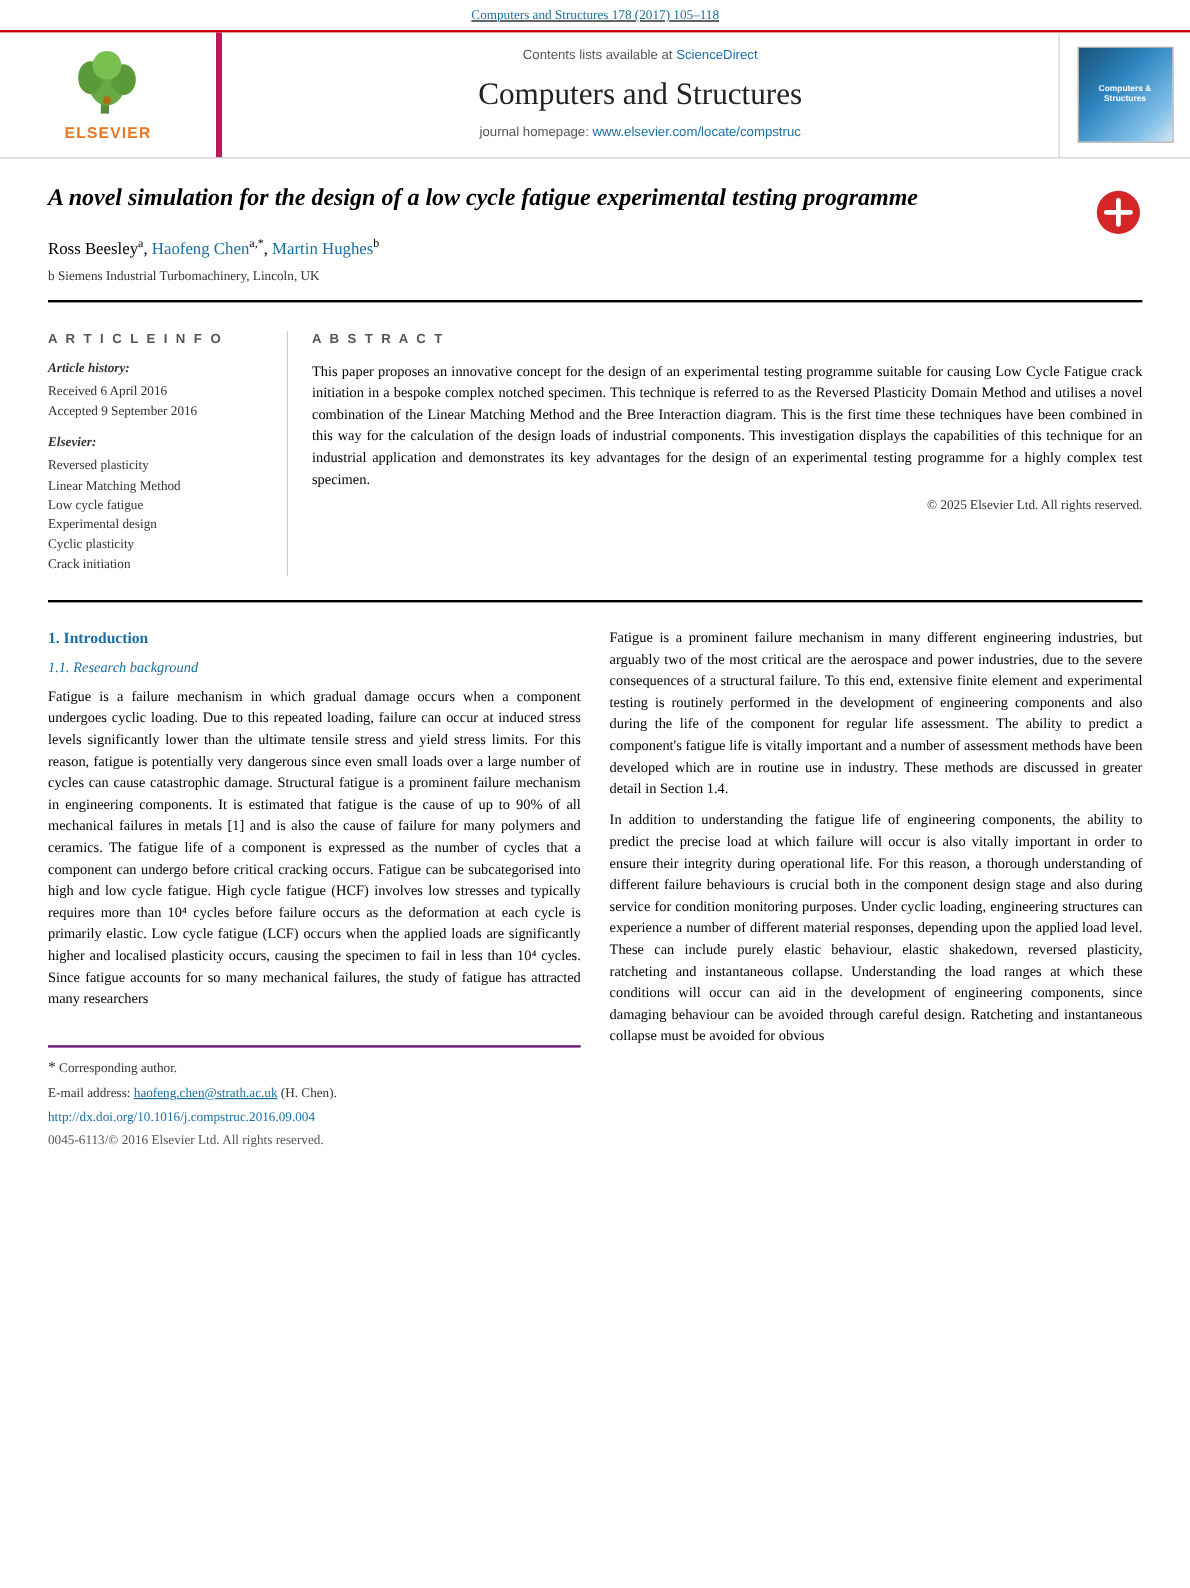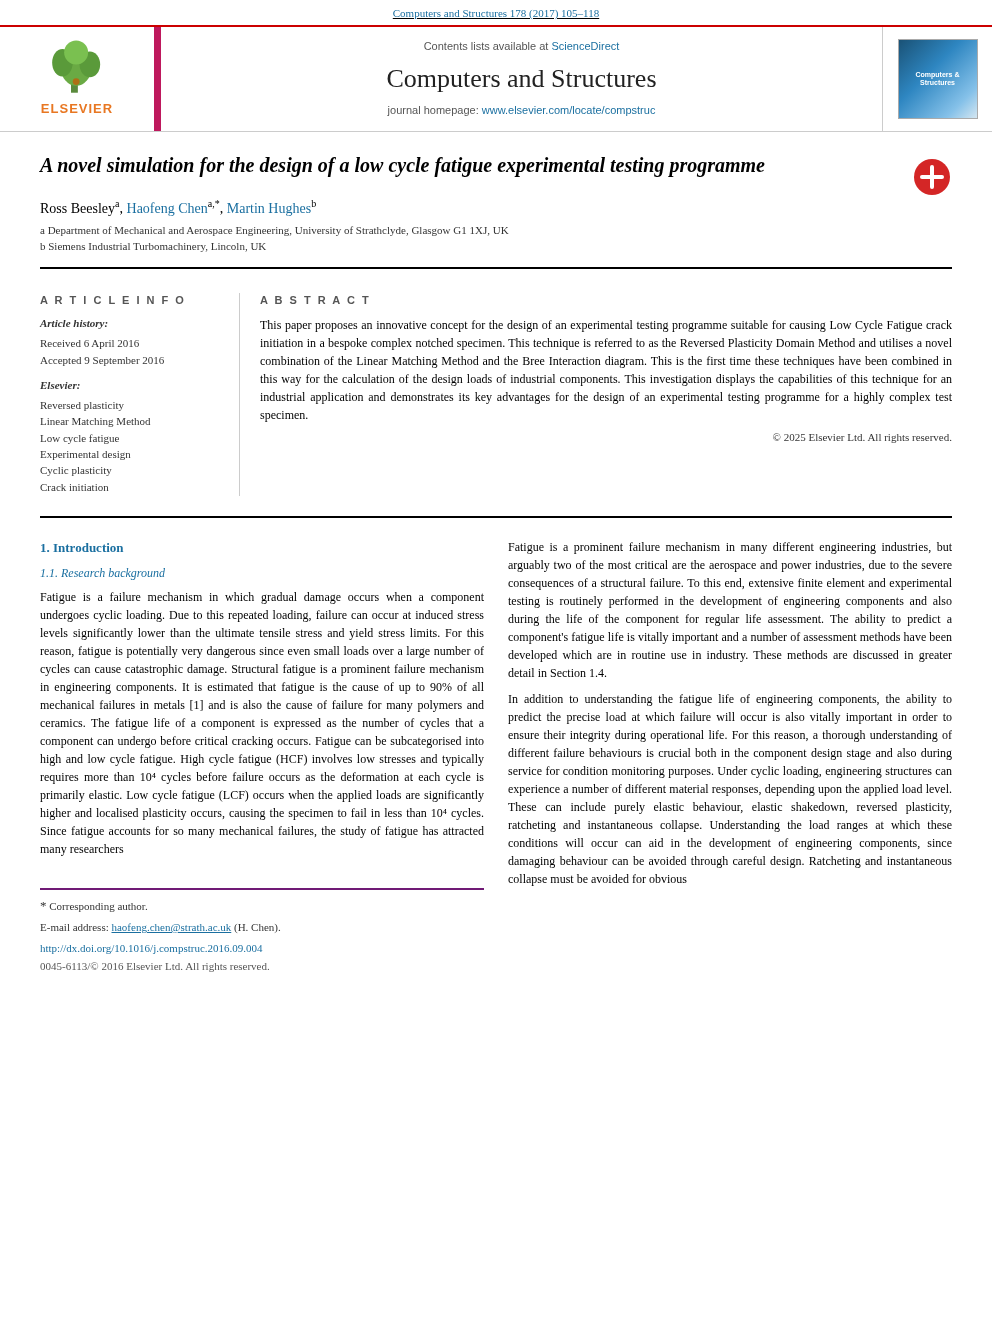--- a/index.html
+++ b/index.html
@@ -31,26 +31,26 @@
 
     
     .journal-header {
       display: flex;
       align-items: stretch;
       border-top: 2px solid #c00;
       border-bottom: 1px solid #ccc;
       padding: 0;
     }
     .header-left {
-      width: 161px;
-      display: flex;
-      align-items: flex-start;
+      width: 185px;
+      display: flex;
+      align-items: flex-end;
       justify-content: center;
       padding: 10px;
-      border-right: 7px solid #be185d;
+      border-right: 5px solid #be185d;
     }
     .elsevier-logo {
       display: flex;
       flex-direction: column;
       align-items: center;
     }
     .elsevier-logo .elm-graphic {
       width: 80px;
       height: 60px;
     }
@@ -359,21 +359,20 @@
       </svg>
     </div>
 
     <div class="authors">
       <span>Ross Beesley</span><sup class="author-sup">a</sup>,
       <a href="#" class="author-link">Haofeng Chen</a><sup class="author-sup">a,*</sup>,
       <a href="#" class="author-link">Martin Hughes</a><sup class="author-sup">b</sup>
     </div>
 
     <div class="affiliations">
-      <div>a Department of Mechanical and Aerospace Engineering, University of Strathclyde, Glasgow G1 1XJ, UK</div>
       <div>b Siemens Industrial Turbomachinery, Lincoln, UK</div>
     </div>
 
     <div class="two-col">
 
       <div class="col-left">
         <div class="section-label">A R T I C L E   I N F O</div>
         <div class="article-history-label">Article history:</div>
         <div class="article-history-item">Received 6 April 2016</div>
         <div class="article-history-item">Accepted 9 September 2016</div>

